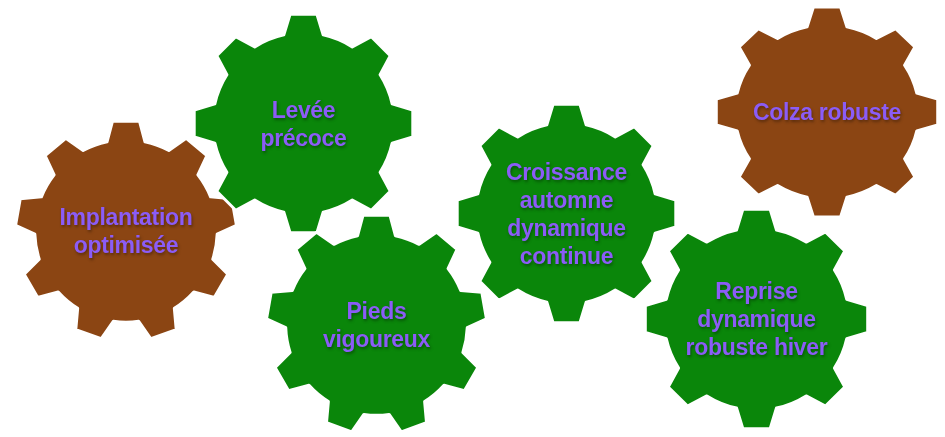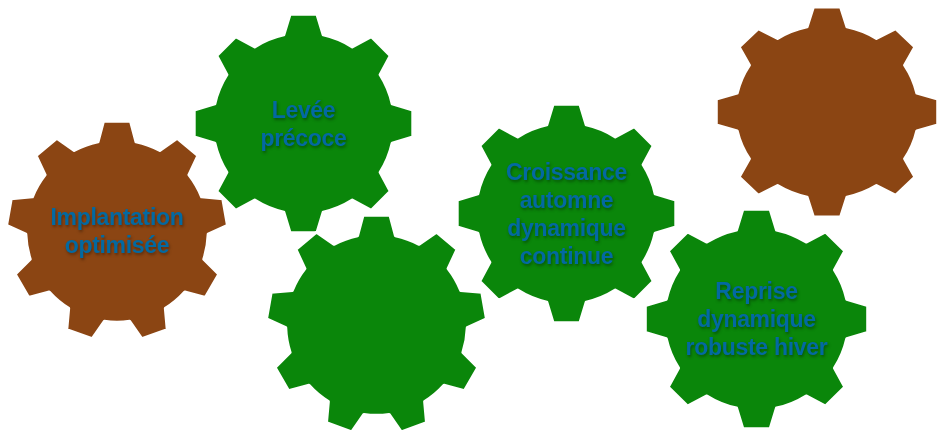--- a/index.html
+++ b/index.html
@@ -24,35 +24,35 @@
     width: 100%;
     height: 100%;
     display: block;
   }
   .gear .label {
     position: absolute;
     left: 50%; top: 50%;
     transform: translate(-50%, -50%);
     width: 86%;
     text-align: center;
-    color: #0369a1;
+    color: #8b5cf6;
     font-weight: bold;
     font-size: 23px;
     line-height: 1.22;
     white-space: pre-line;
     text-shadow: 1px 2px 3px rgba(0,0,0,0.35);
     letter-spacing: -0.3px;
   }
   .gear path {
     stroke: #ffffff;
     stroke-width: 2.6;
     stroke-linejoin: round;
   }
   
-  #gear-1 { left: 3px;   top: 117px; width: 228px; height: 228px; }
+  #gear-1 { left: 12px;   top: 117px; width: 228px; height: 228px; }
   #gear-2 { left: 190px; top: 10px;  width: 227px; height: 227px; }
   #gear-3 { left: 263px; top: 211px; width: 227px; height: 227px; }
   #gear-4 { left: 453px; top: 100px; width: 227px; height: 227px; text-decoration: underline; }
   #gear-5 { left: 641px; top: 205px; width: 231px; height: 228px; }
   #gear-6 { left: 712px; top: 3px;   width: 230px; height: 218px; }
 </style>
 </head>
 <body>
 
 <div id="canvas">
@@ -70,20 +70,22 @@
       <path d="M 82.69 21.90 L 88.18 3.72 L 111.82 3.72 L 117.31 21.90 A 80 80 0 0 1 142.98 32.53 L 159.72 23.56 L 176.44 40.28 L 167.47 57.02 A 80 80 0 0 1 178.10 82.69 L 196.28 88.18 L 196.28 111.82 L 178.10 117.31 A 80 80 0 0 1 167.47 142.98 L 176.44 159.72 L 159.72 176.44 L 142.98 167.47 A 80 80 0 0 1 117.31 178.10 L 111.82 196.28 L 88.18 196.28 L 82.69 178.10 A 80 80 0 0 1 57.02 167.47 L 40.28 176.44 L 23.56 159.72 L 32.53 142.98 A 80 80 0 0 1 21.90 117.31 L 3.72 111.82 L 3.72 88.18 L 21.90 82.69 A 80 80 0 0 1 32.53 57.02 L 23.56 40.28 L 40.28 23.56 L 57.02 32.53 A 80 80 0 0 1 82.69 21.90 Z" fill="#0A860A"></path>
     </svg>
     <div class="label">Levée
 précoce</div>
   </div>
 
   <div class="gear" id="gear-3">
     <svg viewBox="0 0 200 200" preserveAspectRatio="none">
       <path d="M 83.37 21.75 L 88.18 3.72 L 111.82 3.72 L 116.63 21.75 A 80 80 0 0 1 137.56 29.36 L 152.83 18.65 L 170.95 33.85 L 163.04 50.74 A 80 80 0 0 1 174.18 70.03 L 192.76 71.64 L 196.86 94.93 L 179.95 102.79 A 80 80 0 0 1 176.09 124.72 L 189.29 137.90 L 177.46 158.37 L 159.45 153.53 A 80 80 0 0 1 142.39 167.84 L 144.04 186.43 L 121.83 194.52 L 111.14 179.22 A 80 80 0 0 1 88.86 179.22 L 78.17 194.52 L 55.96 186.43 L 57.61 167.84 A 80 80 0 0 1 40.55 153.53 L 22.54 158.37 L 10.71 137.90 L 23.91 124.72 A 80 80 0 0 1 20.05 102.79 L 3.14 94.93 L 7.24 71.64 L 25.82 70.03 A 80 80 0 0 1 36.96 50.74 L 29.05 33.85 L 47.17 18.65 L 62.44 29.36 A 80 80 0 0 1 83.37 21.75 Z" fill="#0A860A"></path>
     </svg>
+    <div class="label">Pieds
+vigoureux</div>
   </div>
 
   <div class="gear" id="gear-4">
     <svg viewBox="0 0 200 200" preserveAspectRatio="none">
       <path d="M 82.69 21.90 L 88.18 3.72 L 111.82 3.72 L 117.31 21.90 A 80 80 0 0 1 142.98 32.53 L 159.72 23.56 L 176.44 40.28 L 167.47 57.02 A 80 80 0 0 1 178.10 82.69 L 196.28 88.18 L 196.28 111.82 L 178.10 117.31 A 80 80 0 0 1 167.47 142.98 L 176.44 159.72 L 159.72 176.44 L 142.98 167.47 A 80 80 0 0 1 117.31 178.10 L 111.82 196.28 L 88.18 196.28 L 82.69 178.10 A 80 80 0 0 1 57.02 167.47 L 40.28 176.44 L 23.56 159.72 L 32.53 142.98 A 80 80 0 0 1 21.90 117.31 L 3.72 111.82 L 3.72 88.18 L 21.90 82.69 A 80 80 0 0 1 32.53 57.02 L 23.56 40.28 L 40.28 23.56 L 57.02 32.53 A 80 80 0 0 1 82.69 21.90 Z" fill="#0A860A"></path>
     </svg>
     <div class="label">Croissance
 automne
 dynamique
 continue</div>
@@ -95,15 +97,16 @@
     </svg>
     <div class="label">Reprise
 dynamique
 robuste hiver</div>
   </div>
 
   <div class="gear" id="gear-6">
     <svg viewBox="0 0 200 200" preserveAspectRatio="none">
       <path d="M 82.69 21.90 L 88.18 3.72 L 111.82 3.72 L 117.31 21.90 A 80 80 0 0 1 142.98 32.53 L 159.72 23.56 L 176.44 40.28 L 167.47 57.02 A 80 80 0 0 1 178.10 82.69 L 196.28 88.18 L 196.28 111.82 L 178.10 117.31 A 80 80 0 0 1 167.47 142.98 L 176.44 159.72 L 159.72 176.44 L 142.98 167.47 A 80 80 0 0 1 117.31 178.10 L 111.82 196.28 L 88.18 196.28 L 82.69 178.10 A 80 80 0 0 1 57.02 167.47 L 40.28 176.44 L 23.56 159.72 L 32.53 142.98 A 80 80 0 0 1 21.90 117.31 L 3.72 111.82 L 3.72 88.18 L 21.90 82.69 A 80 80 0 0 1 32.53 57.02 L 23.56 40.28 L 40.28 23.56 L 57.02 32.53 A 80 80 0 0 1 82.69 21.90 Z" fill="#8B4513"></path>
     </svg>
+    <div class="label">Colza robuste</div>
   </div>
 
 </div>
 
 </body></html>

